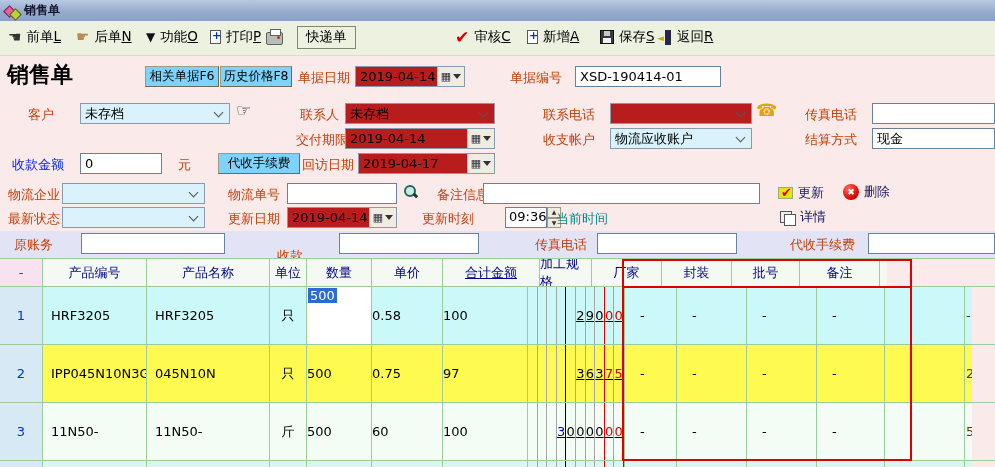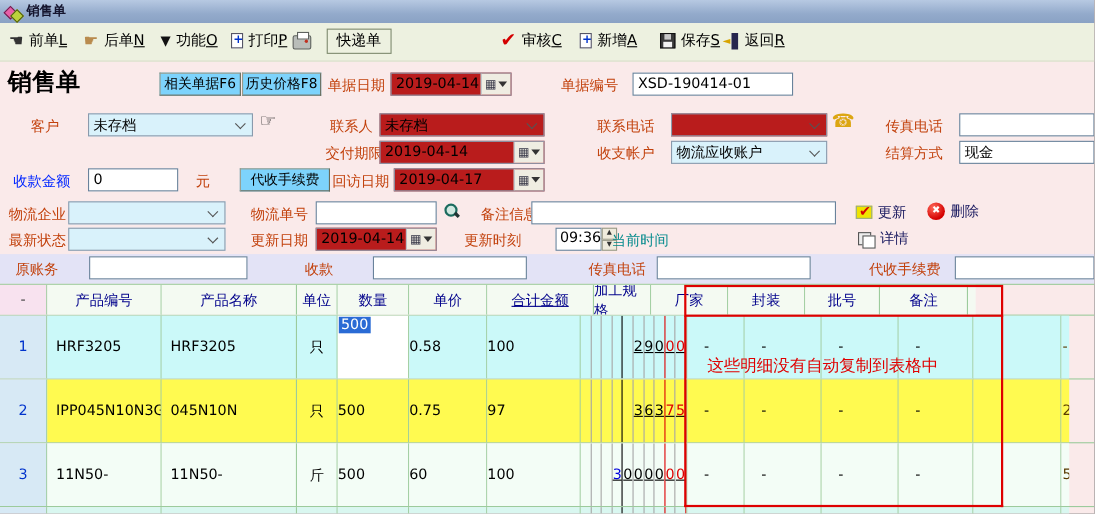--- a/index.html
+++ b/index.html
@@ -272,21 +272,21 @@
   </div>
   <div class="lbl teal" style="left:556px;top:210px;">当前时间</div>
   <div class="act" style="left:780px;top:208px;">
     <span class="ic-detail"></span>
     <span>详情</span>
   </div>
 
   <div class="strip">
     <div class="lbl" style="left:14px;top:5px;">原账务</div>
     <input class="inp" style="left: 81px; top: 2px; width: 144px;">
-    <div class="lbl" style="left:277px;top:5px;">收款</div>
+    <div class="lbl" style="left:277px;top:16px;">收款</div>
     <input class="inp" style="left: 339px; top: 2px; width: 140px;">
     <div class="lbl" style="left:535px;top:5px;">传真电话</div>
     <input class="inp" style="left: 597px; top: 2px; width: 140px;">
     <div class="lbl" style="left:790px;top:5px;">代收手续费</div>
     <input class="inp" style="left: 868px; top: 2px; width: 127px;">
   </div>
 
   <div class="grid">
     <div class="trow thead">
       <div class="cell c-num hdr-num">-</div>
@@ -420,15 +420,14 @@
     <div class="cell c-note left"></div>
     <div class="cell c-cut">
             <span class="cut-txt"></span>
           </div>
   </div>
       </div>
   </div>
 
   <div class="ann-rect" style="left:622px;top:259px;width:290px;height:29px;"></div>
   <div class="ann-rect" style="left:622px;top:287px;width:290px;height:174px;border-top:none;"></div>
-  <div class="ann-text" style="left:643px;top:323px;">这些明细没有自动复制到表格中</div>
 
 </div>
 
 </body></html>

